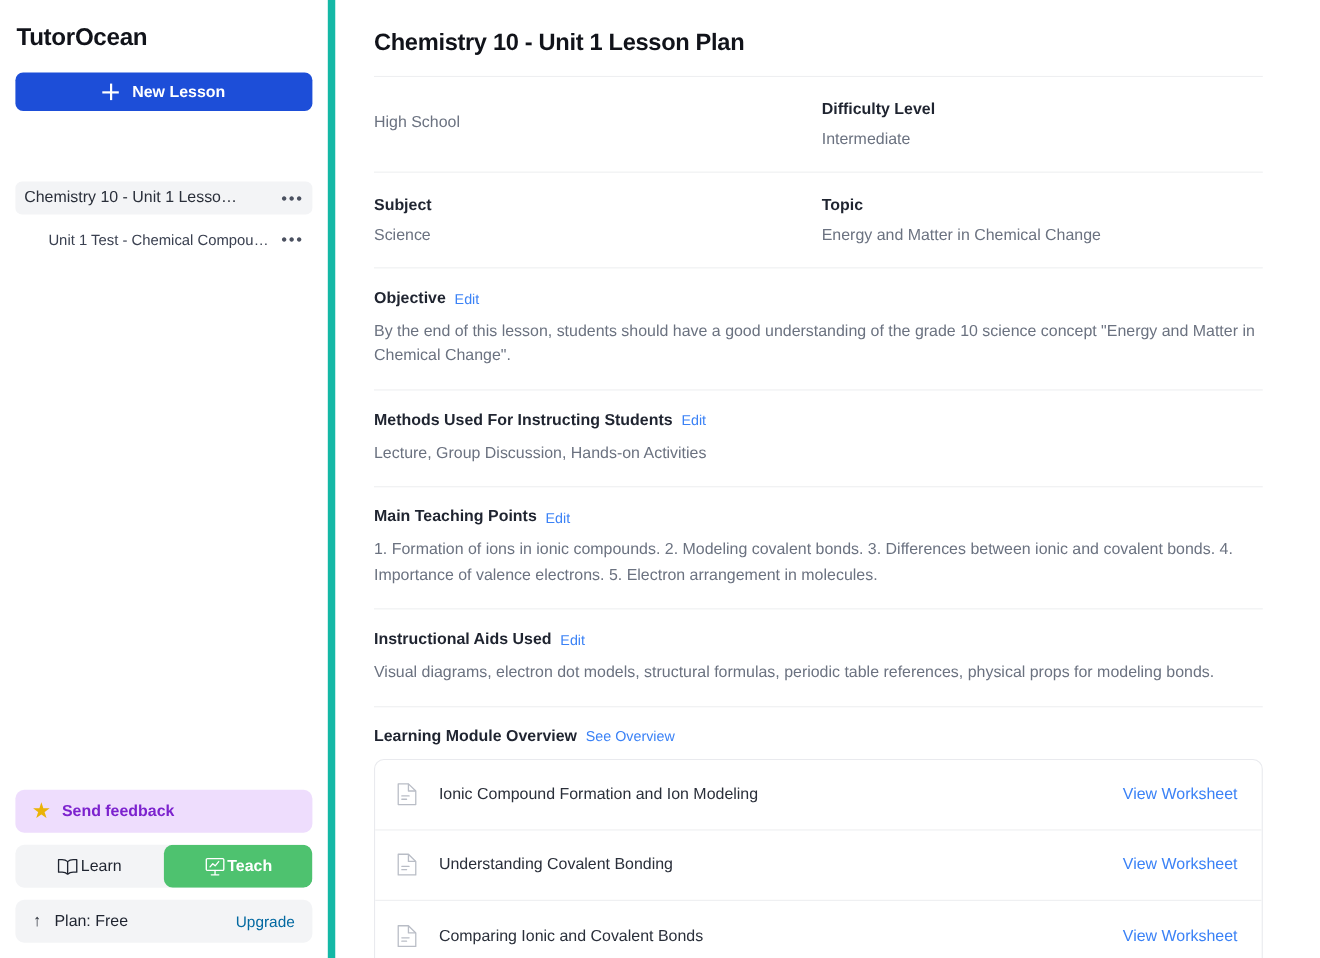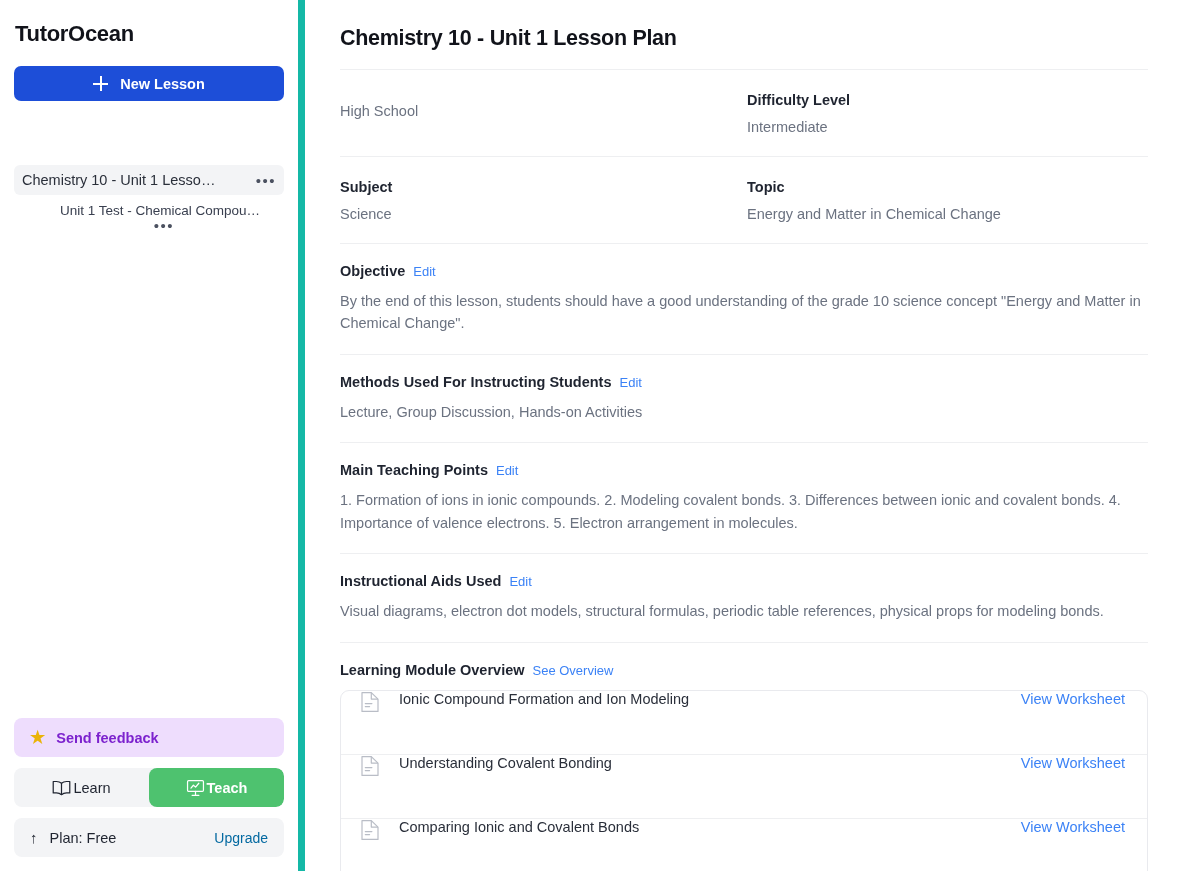--- a/index.html
+++ b/index.html
@@ -51,21 +51,21 @@
     padding: 0 8px 0 8px;
     font-size: 14.5px; color: #2a2f3a;
     cursor: pointer;
     margin-top: 48px;
   }
   .lesson-item.active { background: #f3f4f6; }
   .lesson-item .lesson-label {
     flex: 1 1 auto;
     white-space: nowrap; overflow: hidden; text-overflow: ellipsis;
   }
-  .lesson-item.child { padding-left: 30px; font-size: 13.5px; color: #3a4050; height: 30px; margin-top: 8px; flex-direction: column; }
+  .lesson-item.child { padding-left: 30px; font-size: 13.5px; color: #3a4050; height: 30px; margin-top: 8px; }
   .dots {
     flex: 0 0 auto; color: #4b5160; font-size: 15px; letter-spacing: 1.5px;
     padding-left: 8px; line-height: 1; cursor: pointer;
   }
 
   .sidebar-spacer { flex: 1 1 auto; }
 
   .feedback {
     height: 39px; border-radius: 8px;
     background: #eeddfd;
@@ -116,40 +116,40 @@
   .divider { height: 1px; background: #eeeff1; width: 100%; }
 
   .pair-row { display: flex; padding: 22px 0 21px 0; }
   .pair-col { flex: 1 1 50%; }
   .pair-col:first-child { flex: 0 0 407px; }
   .field-label { font-size: 14.5px; font-weight: bold; color: #1f2430; }
   .field-value { font-size: 14.5px; color: #6b7280; margin-top: 11px; }
 
   .section { padding: 19px 0 19px 0; }
   .section-head {
-    display: flex; align-items: flex-end; gap: 8px;
+    display: flex; align-items: center; gap: 8px;
     font-size: 14.5px; font-weight: bold; color: #1f2430;
   }
   .edit-link { font-size: 13px; color: #3b82f6; font-weight: normal; cursor: pointer; }
   .section-body {
     font-size: 14.5px; color: #6b7280; margin-top: 11px; line-height: 1.55;
     max-width: 815px;
   }
 
   
   .module-section { padding: 19px 0 0 0; }
   .module-card {
     margin-top: 12px;
     border: 1px solid #e9eaee;
     border-radius: 9px;
     overflow: hidden;
     background: #ffffff;
   }
   .ws-row {
-    display: flex; align-items: flex-start;
+    display: flex; align-items: center;
     height: 64px;
     padding: 0 22px 0 20px;
     border-bottom: 1px solid #eeeff1;
   }
   .ws-row:last-child { border-bottom: none; }
   .ws-icon { flex: 0 0 auto; width: 18px; height: 22px; margin-right: 20px; }
   .ws-name { flex: 1 1 auto; font-size: 14.5px; color: #2a2f3a; }
   .ws-link { flex: 0 0 auto; font-size: 14.5px; color: #3b82f6; cursor: pointer; }
 </style>
 </head>

